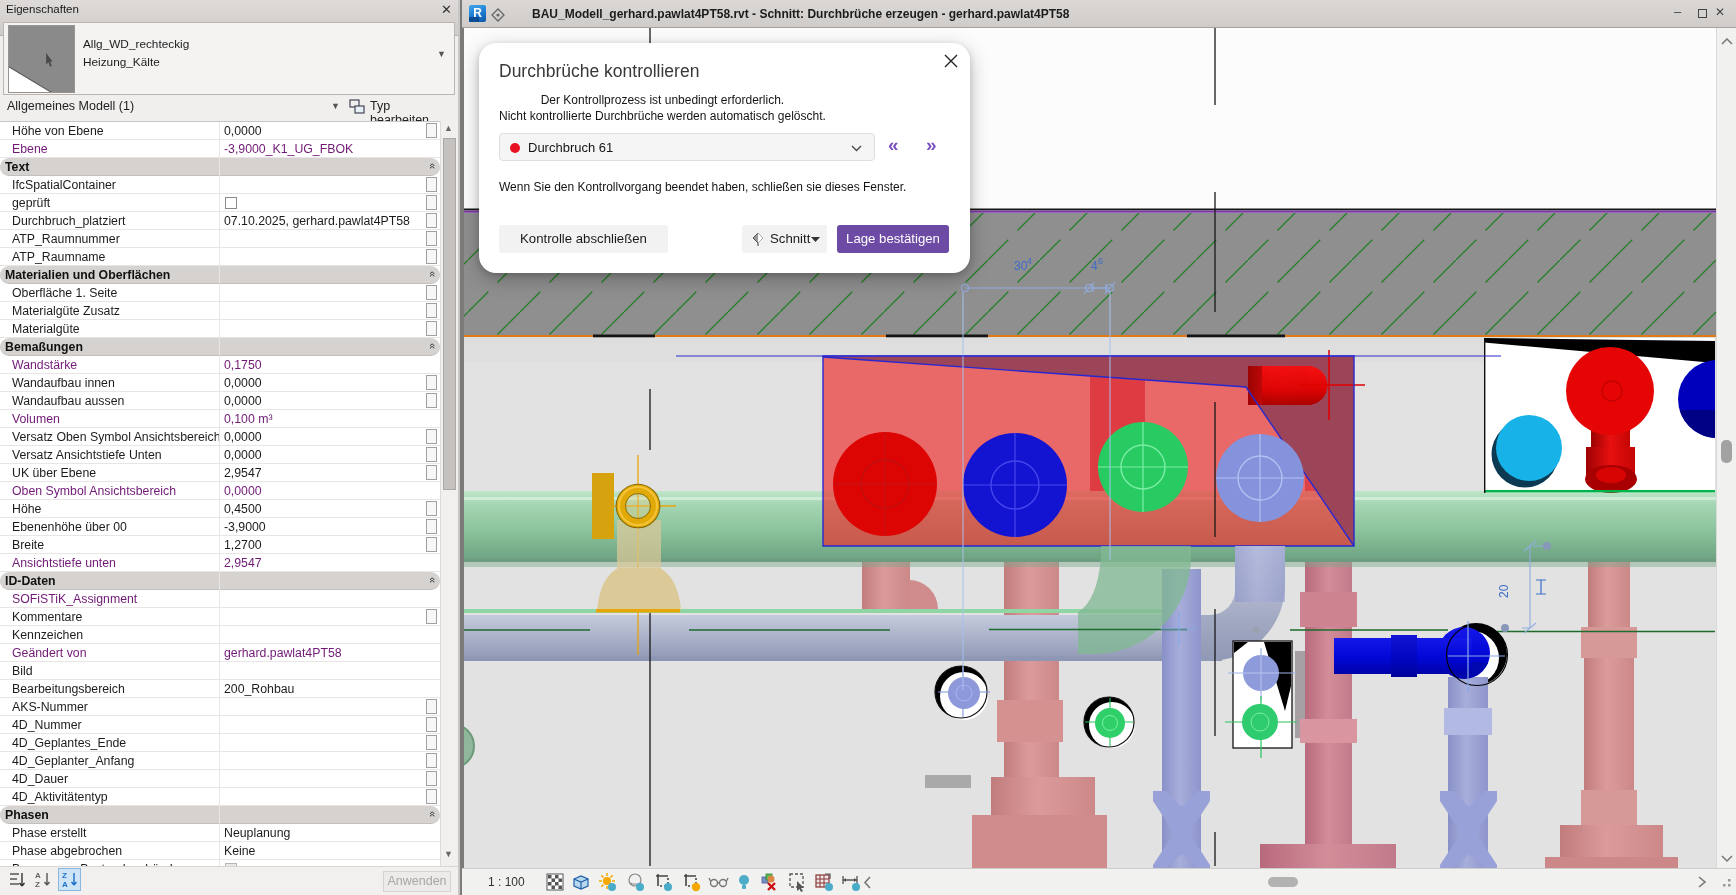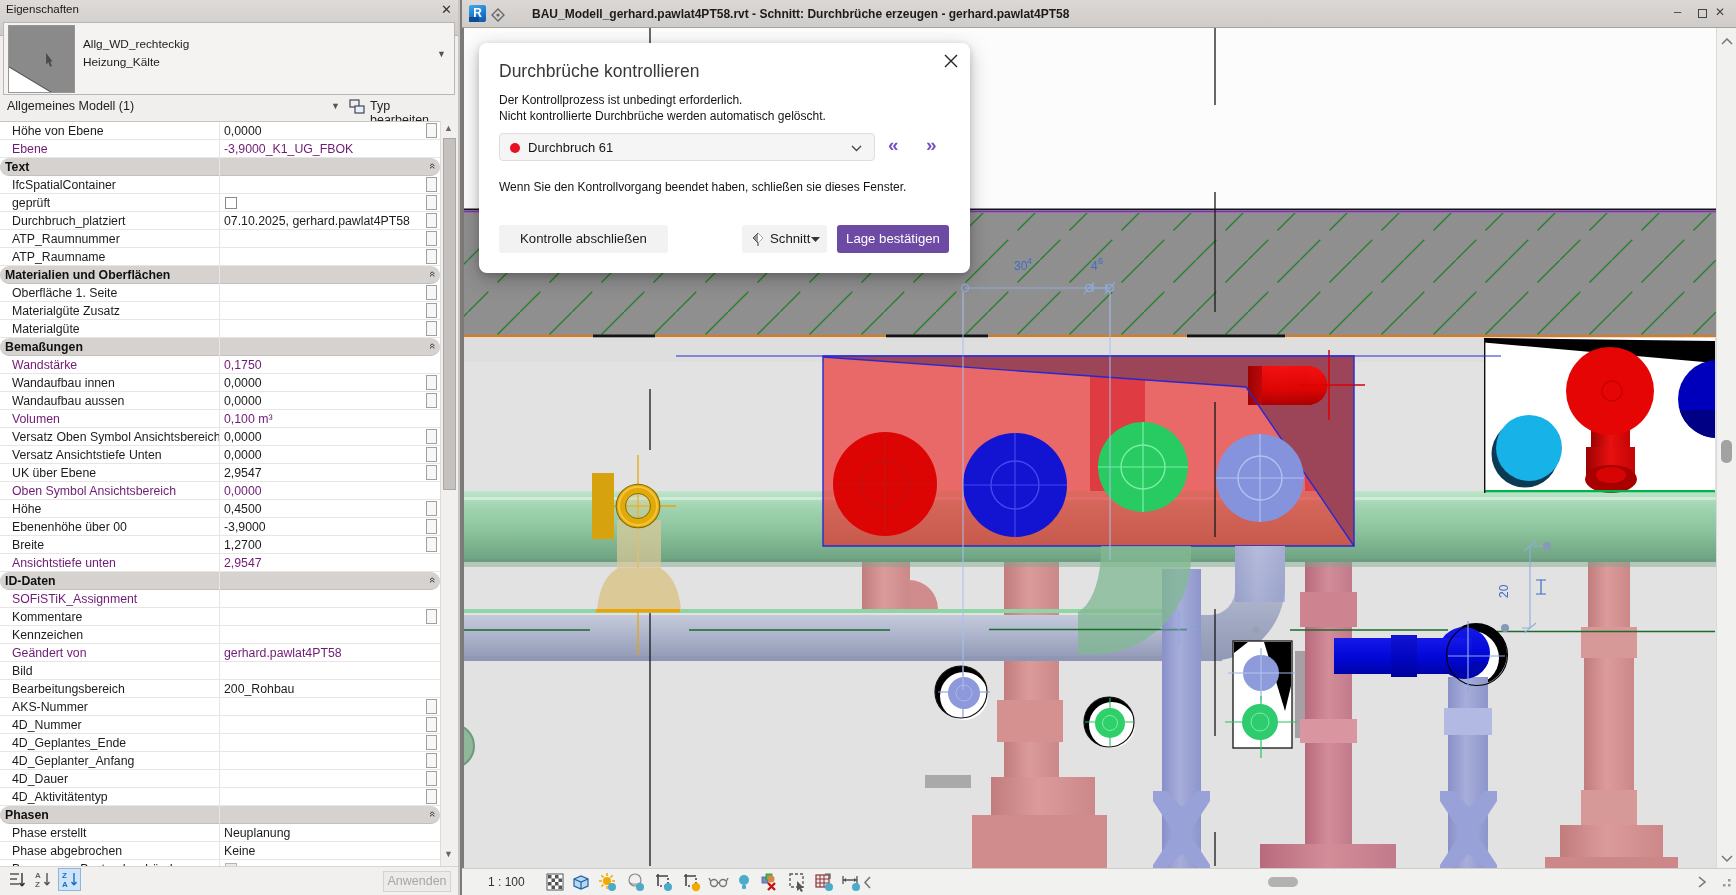--- a/index.html
+++ b/index.html
@@ -47,24 +47,24 @@
 
 #tbar{position:absolute;left:462px;top:0;width:1274px;height:28px;background:linear-gradient(#dbd8d6,#cecbc9);
  border-bottom:1px solid #a5a2a0;}
 #ricon{position:absolute;left:7px;top:5px;width:17px;height:17px;border-radius:2px;
  background:linear-gradient(160deg,#41a8ec 0%,#1d7ace 55%,#0f57a8 100%);color:#fff;font-weight:bold;
  font-size:12px;text-align:center;line-height:17px;}
 #ricon:after{content:"";position:absolute;left:0;bottom:-0px;width:10px;height:5px;background:#0d4d94;}
 #ttext{position:absolute;left:49px;top:7px;font-size:12px;font-weight:bold;color:#1c1c1c;padding-left:21px;}
 .wbtn{position:absolute;top:6px;font-size:13px;color:#444;}
 
-#dlg{position:absolute;left:479px;top:43px;width:491px;height:230px;background:#fff;border-radius:8px;
+#dlg{position:absolute;left:479px;top:43px;width:491px;height:230px;background:#fff;border-radius:17px;
  box-shadow:0 6px 20px rgba(0,0,0,0.25), 0 2px 6px rgba(0,0,0,0.15);}
 #dlg .title{position:absolute;left:20px;top:18px;font-size:17.5px;color:#383838;}
-#dlg .p1{position:absolute;left:20px;top:50px;font-size:12px;line-height:15.5px;color:#141414;}
+#dlg .p1{position:absolute;left:20px;top:50px;font-size:12px;line-height:15.5px;color:#141414;text-align:center;}
 #dlg .sel{position:absolute;left:20px;top:90px;width:376px;height:28px;background:#f5f5f5;border:1px solid #dedede;border-radius:4px;}
 #dlg .sel .dot{position:absolute;left:10px;top:9px;width:10px;height:10px;border-radius:50%;background:#e81123;}
 #dlg .sel .st{position:absolute;left:28px;top:6px;font-size:13px;color:#141414;}
 #dlg .gl{position:absolute;top:91px;font-size:19px;font-weight:bold;color:#7a50c0;}
 #dlg .p2{position:absolute;left:20px;top:137px;font-size:12px;color:#141414;}
 .dbtn{position:absolute;top:182px;height:28px;background:#f2f2f2;border-radius:3px;font-size:13.2px;color:#1a1a1a;
  text-align:center;line-height:28px;}
 #dbtn3{background:#6d4aa3;color:#fff;}
 
 #vbar{position:absolute;left:462px;top:868px;width:1274px;height:28px;background:#f1f1f0;border-top:1px solid #cfcecd;}

